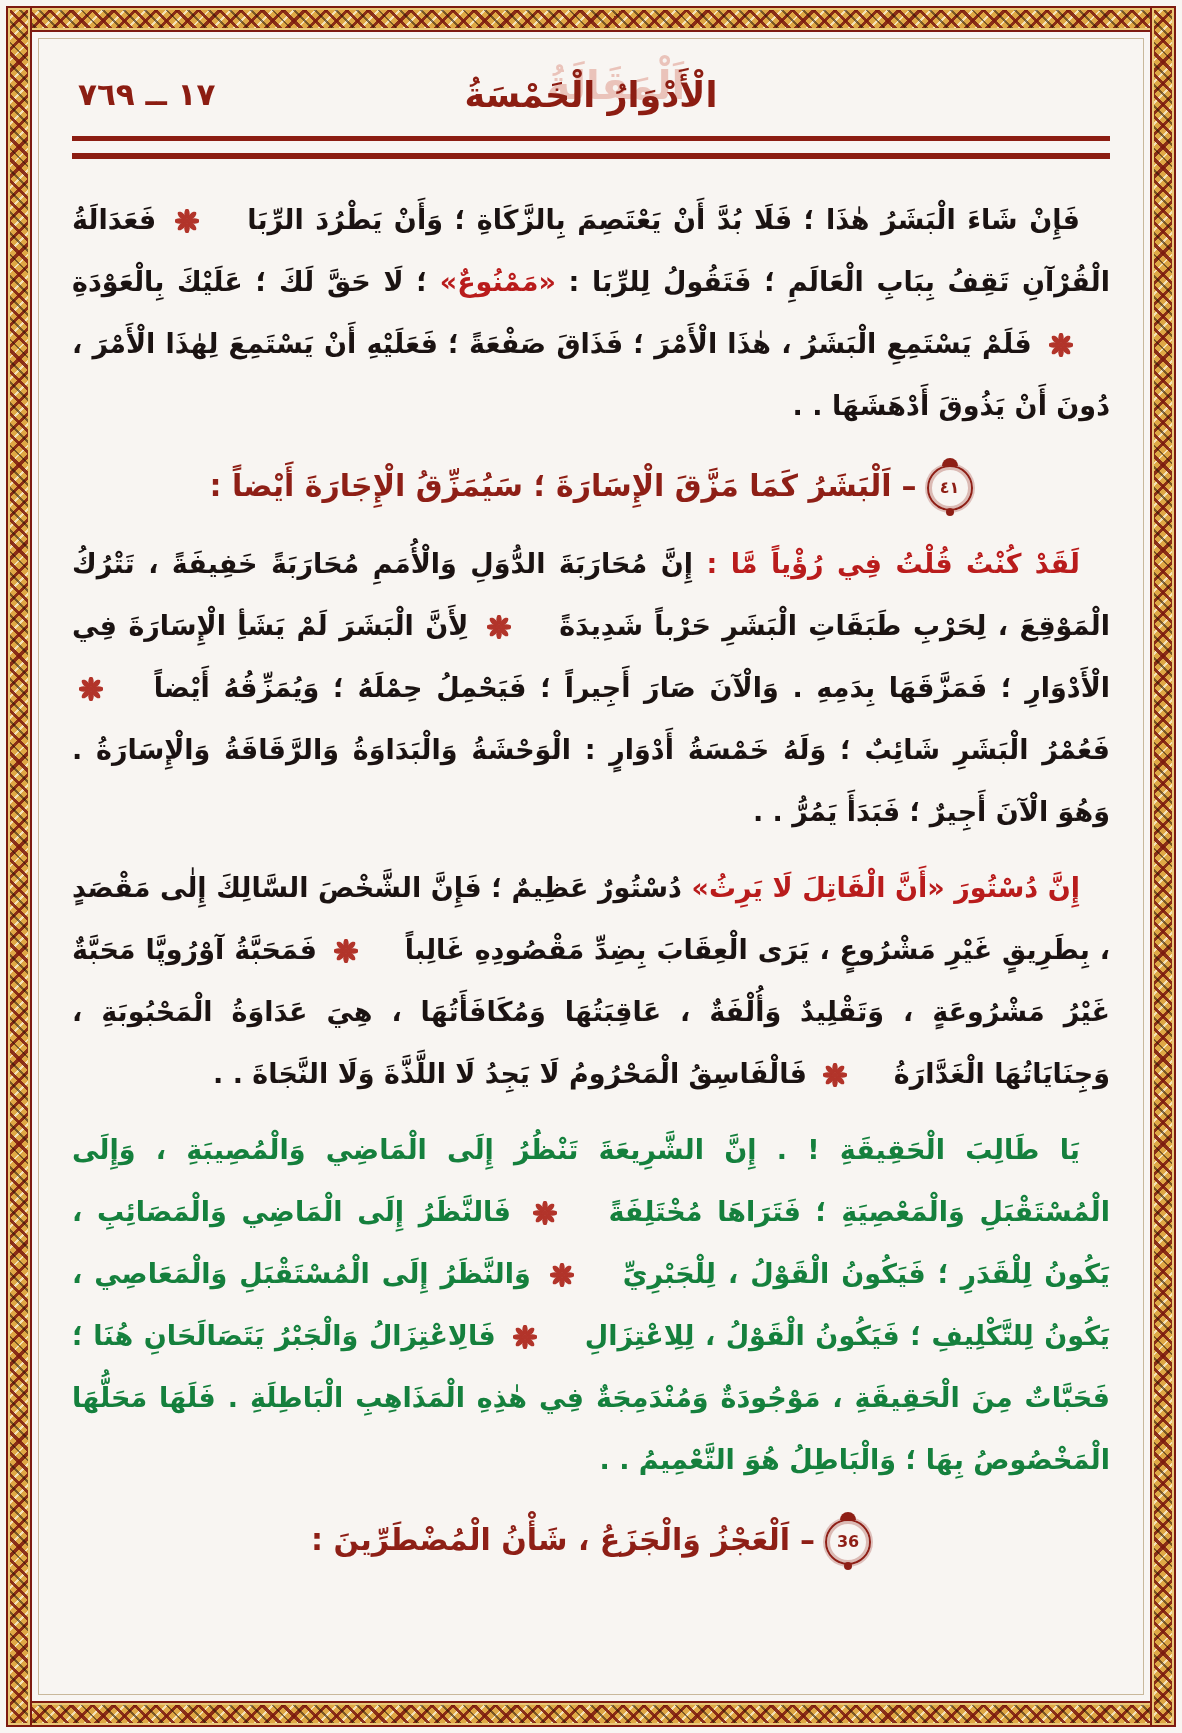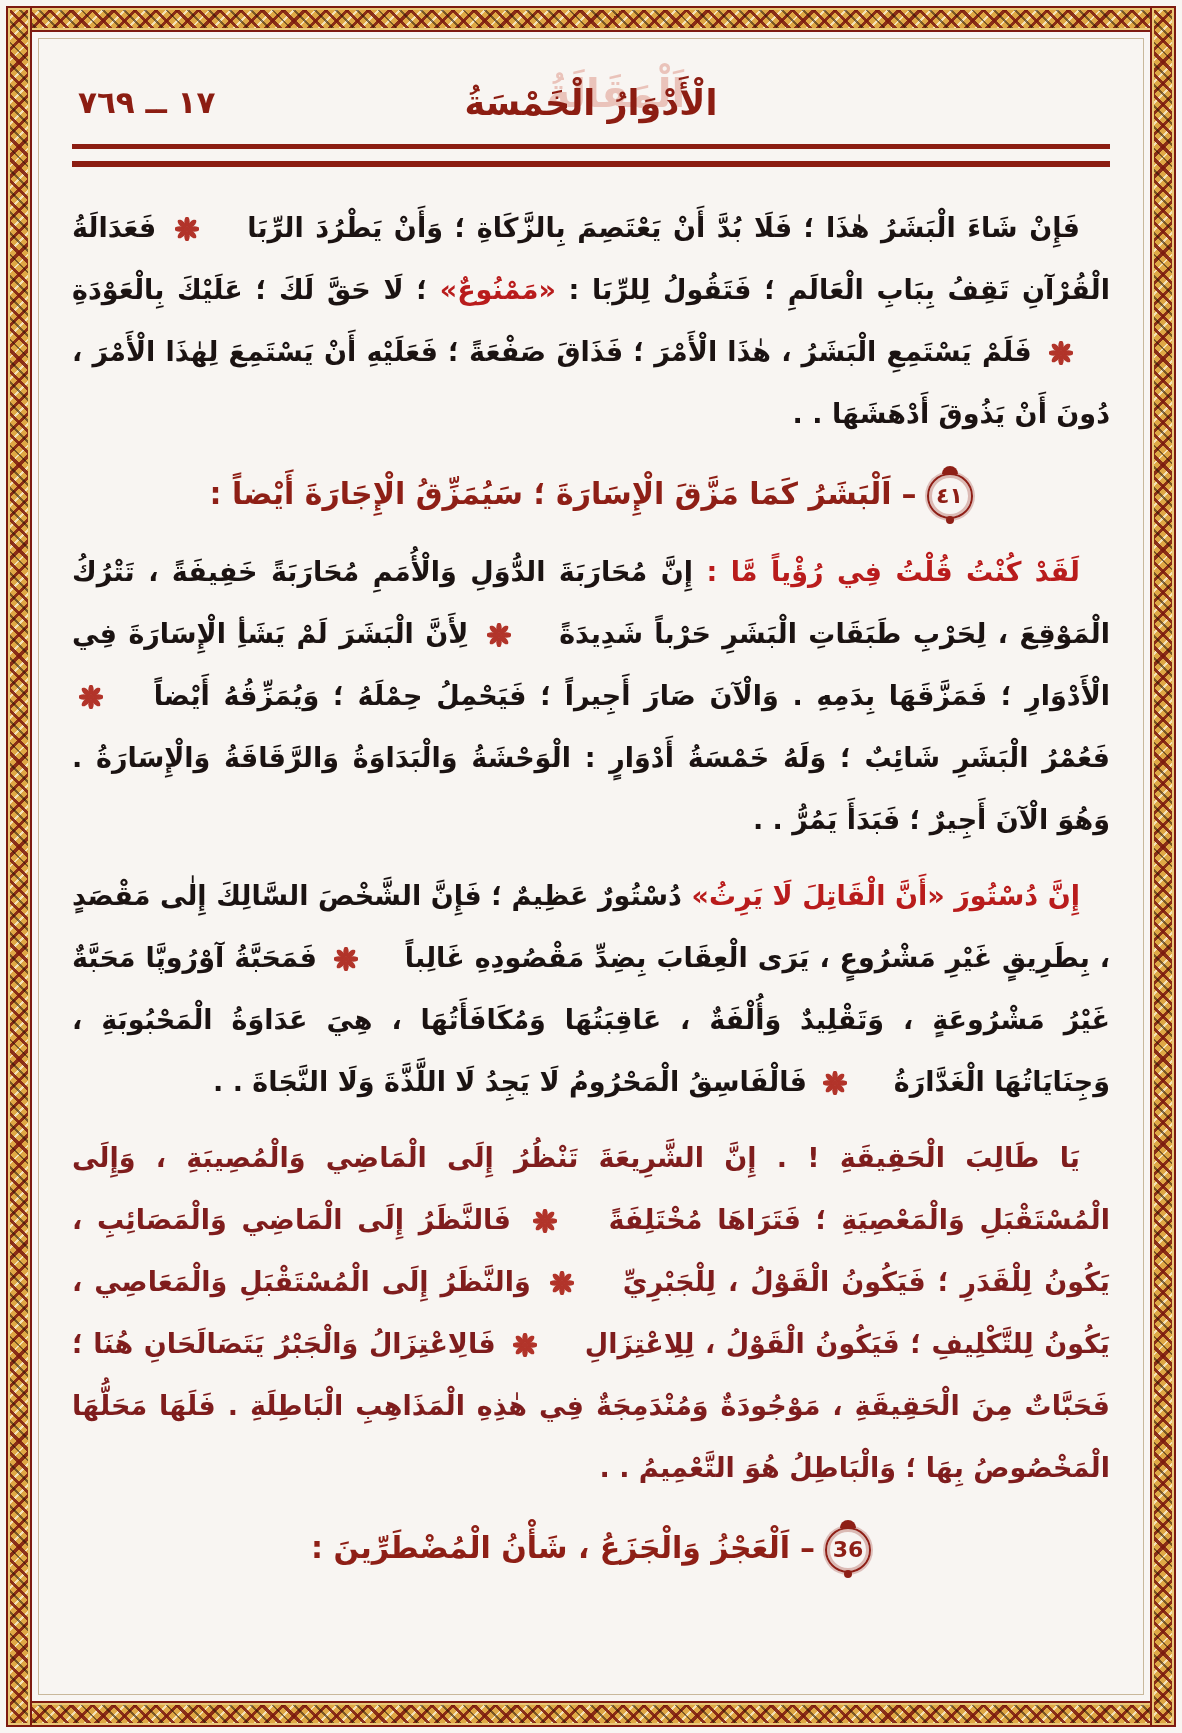--- a/index.html
+++ b/index.html
@@ -20,21 +20,21 @@
       repeating-linear-gradient(-45deg, rgba(122,24,14,.85) 0 3px, transparent 3px 8px, rgba(250,240,210,.8) 8px 10px, transparent 10px 15px);
     box-shadow:inset 0 0 0 2px #7d1a10, inset 0 0 0 4px #e9c878;
   }
   .band-top{top:6px;left:6px;right:6px;height:26px;}
   .band-bottom{bottom:6px;left:6px;right:6px;height:26px;}
   .band-left{top:6px;bottom:6px;left:6px;width:26px;}
   .band-right{top:6px;bottom:6px;right:6px;width:26px;}
   .inner-line{position:absolute;top:38px;bottom:38px;left:38px;right:38px;border:1px solid #c9b89b;pointer-events:none;}
 
   
-  .inner{position:absolute;top:40px;bottom:40px;left:44px;right:44px;padding:22px 28px 0 28px;}
+  .inner{position:absolute;top:40px;bottom:40px;left:44px;right:44px;padding:14px 28px 0 28px;}
   header{position:relative;height:80px;}
   .page-num{
     position:absolute;left:6px;top:22px;
     color:#8c1d12;font-size:31px;font-weight:700;letter-spacing:1px;
   }
   .title-wrap{position:absolute;left:0;right:0;top:6px;text-align:center;height:74px;}
   .title-ghost{
     position:absolute;left:50%;transform:translateX(-32%);top:2px;
     color:#eac3ba;font-size:40px;font-weight:700;white-space:nowrap;
   }
@@ -42,32 +42,32 @@
     position:relative;margin:0;display:inline-block;
     color:#8c1d12;font-size:35px;font-weight:700;line-height:70px;
   }
   .rule{height:12px;border-top:5px solid #8c1d12;border-bottom:6px solid #8c1d12;margin:2px 0 30px 0;}
 
   
   main{font-size:27px;font-weight:700;line-height:62px;text-align:justify;}
   .para{margin:0 0 14px 0;text-indent:30px;}
   .seg.ink{color:#1b1312;}
   .seg.red{color:#b91c1c;}
-  .seg.maroon{color:#7f1d1d;}
+  .seg.maroon{color:#15803d;}
   .flower{display:inline-block;margin:0 7px;vertical-align:-4px;line-height:0;}
 
   .section-heading{
     text-align:center;margin:18px 0 16px 0;
     color:#8e1f16;font-size:30px;font-weight:700;text-indent:0;
   }
   .medallion{
     position:relative;display:inline-block;width:42px;height:42px;line-height:42px;
     border:2px solid #8e1f16;border-radius:50%;
     box-shadow:inset 0 0 0 3px rgba(142,31,22,.28), 0 0 0 2px rgba(142,31,22,.25);
-    font-size:22px;text-align:center;vertical-align:middle;color:#8e1f16;
+    font-size:16px;text-align:center;vertical-align:middle;color:#8e1f16;
   }
   .medallion::before{
     content:"";position:absolute;top:-9px;left:50%;transform:translateX(-50%);
     width:16px;height:8px;border-radius:8px 8px 0 0;background:#8e1f16;
   }
   .medallion::after{
     content:"";position:absolute;bottom:-7px;left:50%;transform:translateX(-50%);
     width:8px;height:8px;border-radius:50%;background:#8e1f16;
   }
   .dash{margin:0 10px;color:#8e1f16;}

